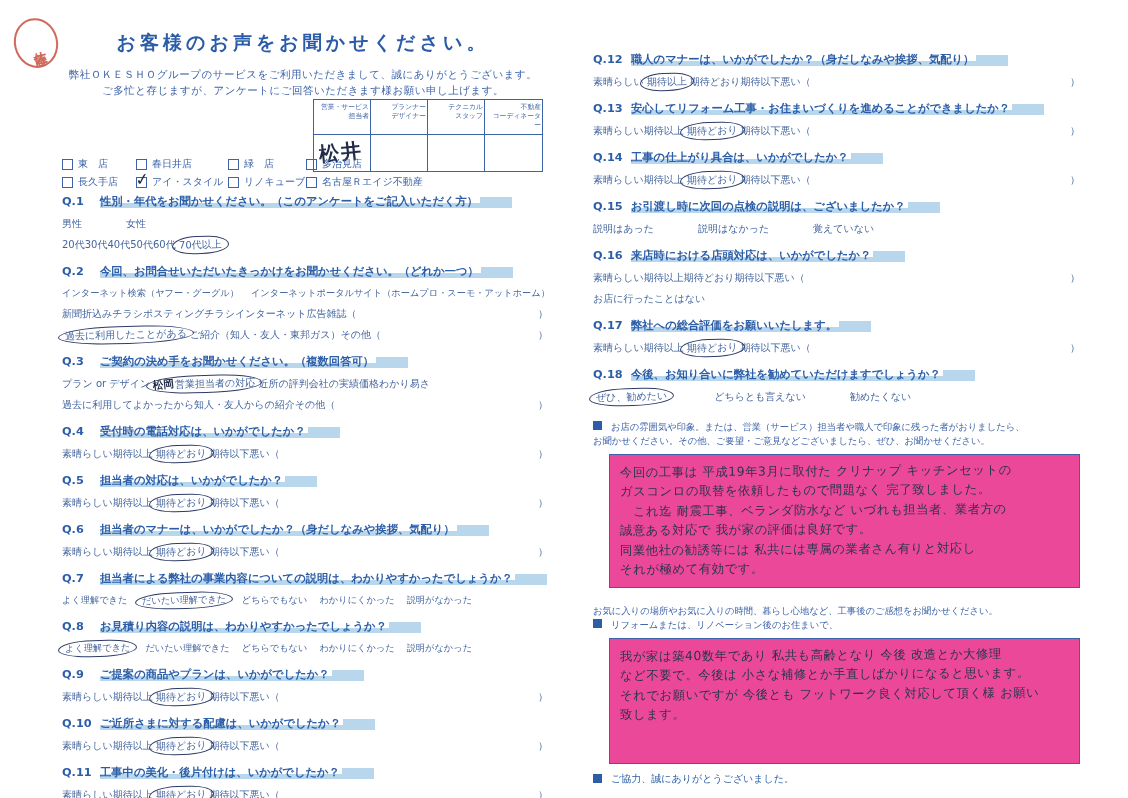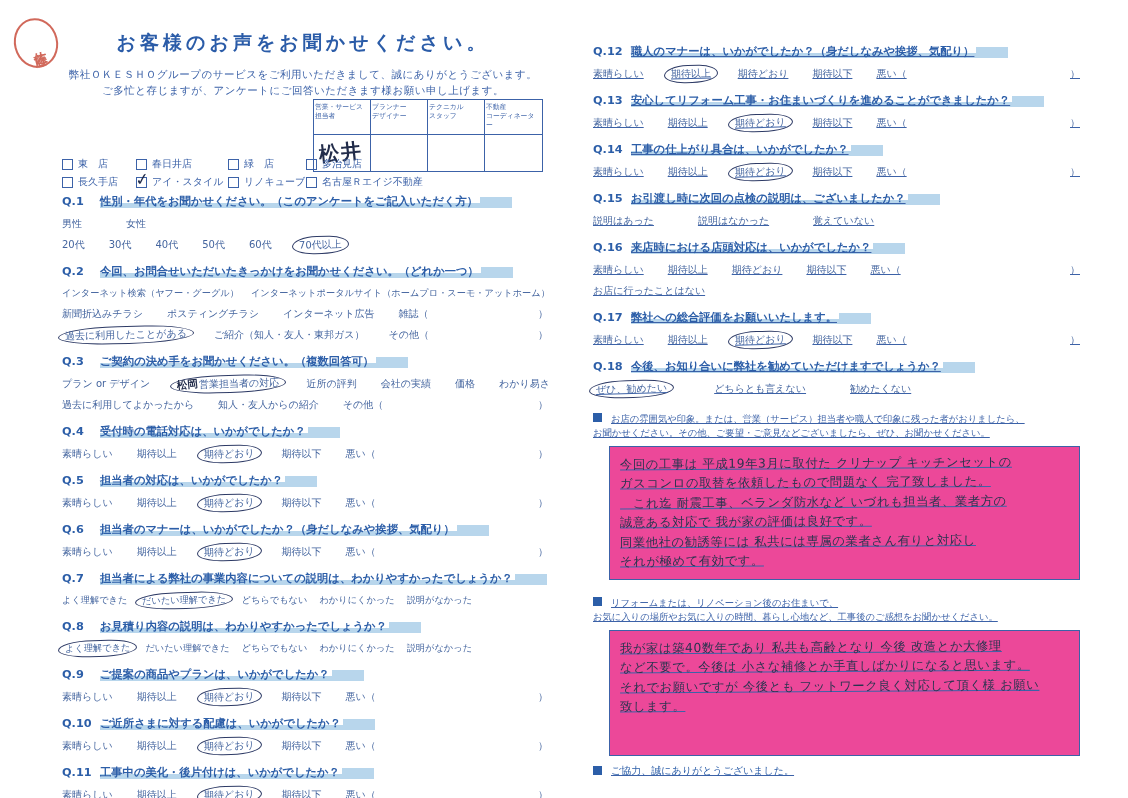--- a/index.html
+++ b/index.html
@@ -10,43 +10,43 @@
          border-radius:50%;color:#c94f3f;display:flex;align-items:center;justify-content:center;
          writing-mode:vertical-rl;font-size:13px;font-weight:bold;transform:rotate(-14deg);
          letter-spacing:1px;opacity:.85;}
   .header-block{position:absolute;left:60px;top:14px;width:486px;text-align:center;}
   .page-title{font-size:19px;font-weight:bold;color:#2b5ca8;letter-spacing:4px;margin:16px 0 10px 0;}
   .greeting{font-size:10.5px;color:#3c62a8;line-height:1.55;margin:0;letter-spacing:.5px;}
   
   .staff-table{position:absolute;left:313px;top:99px;width:228px;display:grid;
                grid-template-columns:repeat(4,1fr);border:1.4px solid #3c62a8;}
   .st-h{border-right:1px solid #3c62a8;border-bottom:1px solid #3c62a8;font-size:6.8px;
-        text-align:left;padding:3px 1px;white-space:pre-line;line-height:1.35;color:#3c62a8;}
+        text-align:right;padding:3px 1px;white-space:pre-line;line-height:1.35;color:#3c62a8;}
   .st-c{border-right:1px solid #3c62a8;height:36px;position:relative;}
   .st-h:nth-child(4),.st-c:last-child{border-right:none;}
   .hand-name{position:absolute;left:5px;top:4px;font-size:20px;color:#222c4a;
              transform:rotate(-6deg);font-weight:bold;letter-spacing:2px;}
   
   .stores{position:absolute;left:62px;top:157px;width:486px;font-size:10px;}
   .store-row{display:grid;grid-template-columns:74px 92px 78px auto;margin-bottom:4px;}
   .store-item{display:flex;align-items:center;gap:5px;white-space:nowrap;}
   .cbx{width:9px;height:9px;border:1.2px solid #3c62a8;display:inline-block;flex:0 0 9px;position:relative;}
   .cbx.checked::after{content:"✓";position:absolute;left:-2px;top:-9px;font-size:17px;color:#222c4a;
                       transform:rotate(-8deg);font-weight:bold;}
   
   .col{position:absolute;}
   #col-left{left:62px;top:194px;width:486px;}
-  #col-right{left:593px;top:44px;width:487px;text-decoration:underline;}
+  #col-right{left:593px;top:52px;width:487px;}
   .question{margin-bottom:12px;}
   .q-title{font-size:11.3px;font-weight:bold;color:#2c5ea8;margin-bottom:8px;white-space:nowrap;}
   .q-num{display:inline-block;min-width:38px;}
   .q-text{background:linear-gradient(to bottom,transparent 62%,#b8d6ec 62%);}
   .q-text::after{content:"";display:inline-block;width:32px;height:9px;background:#b8d6ec;
                  vertical-align:-1px;margin-left:2px;}
-  .q-row{display:flex;gap:24px;font-size:10px;color:#44659f;margin-bottom:7px;
+  .q-row{display:flex;font-size:10px;color:#44659f;margin-bottom:7px;
          white-space:nowrap;align-items:center;}
   .q-row.tight{font-size:9.2px;gap:12px;}
   .q-row.wide-gap{gap:44px;}
   .opt{display:inline-block;}
   .opt.close-paren{margin-left:auto;}
   .opt.circled{border:1.6px solid #2e3b66;border-radius:55% 45% 60% 50% / 70% 60% 65% 55%;
                padding:1px 6px;margin:-2px -4px;transform:rotate(-1.5deg);}
   .hand-prefix{color:#222c4a;font-weight:bold;font-size:10.5px;display:inline-block;
                transform:rotate(-4deg);margin-right:1px;}
   
@@ -363,22 +363,22 @@
             <div class="hand-line">今回の工事は 平成19年3月に取付た クリナップ キッチンセットの</div>
             <div class="hand-line">ガスコンロの取替を依頼したもので問題なく 完了致しました。</div>
             <div class="hand-line">　これ迄 耐震工事、ベランダ防水など いづれも担当者、業者方の</div>
             <div class="hand-line">誠意ある対応で 我が家の評価は良好です。</div>
             <div class="hand-line">同業他社の勧誘等には 私共には専属の業者さん有りと対応し</div>
             <div class="hand-line">それが極めて有効です。</div>
           </div>
         </div>
         <div class="comment-section">
           <div class="c-head">
+            <div class="c-head-line">お気に入りの場所やお気に入りの時間、暮らし心地など、工事後のご感想をお聞かせください。</div>
             <div class="c-head-line"><span class="bullet"></span>リフォームまたは、リノベーション後のお住まいで、</div>
-            <div class="c-head-line">お気に入りの場所やお気に入りの時間、暮らし心地など、工事後のご感想をお聞かせください。</div>
           </div>
           <div class="c-box c-box-1">
             <div class="hand-line">我が家は築40数年であり 私共も高齢となり 今後 改造とか大修理</div>
             <div class="hand-line">など不要で。今後は 小さな補修とか手直しばかりになると思います。</div>
             <div class="hand-line">それでお願いですが 今後とも フットワーク良く対応して頂く様 お願い</div>
             <div class="hand-line">致します。</div>
           </div>
         </div>
       </div>
     <div class="footer-note">

